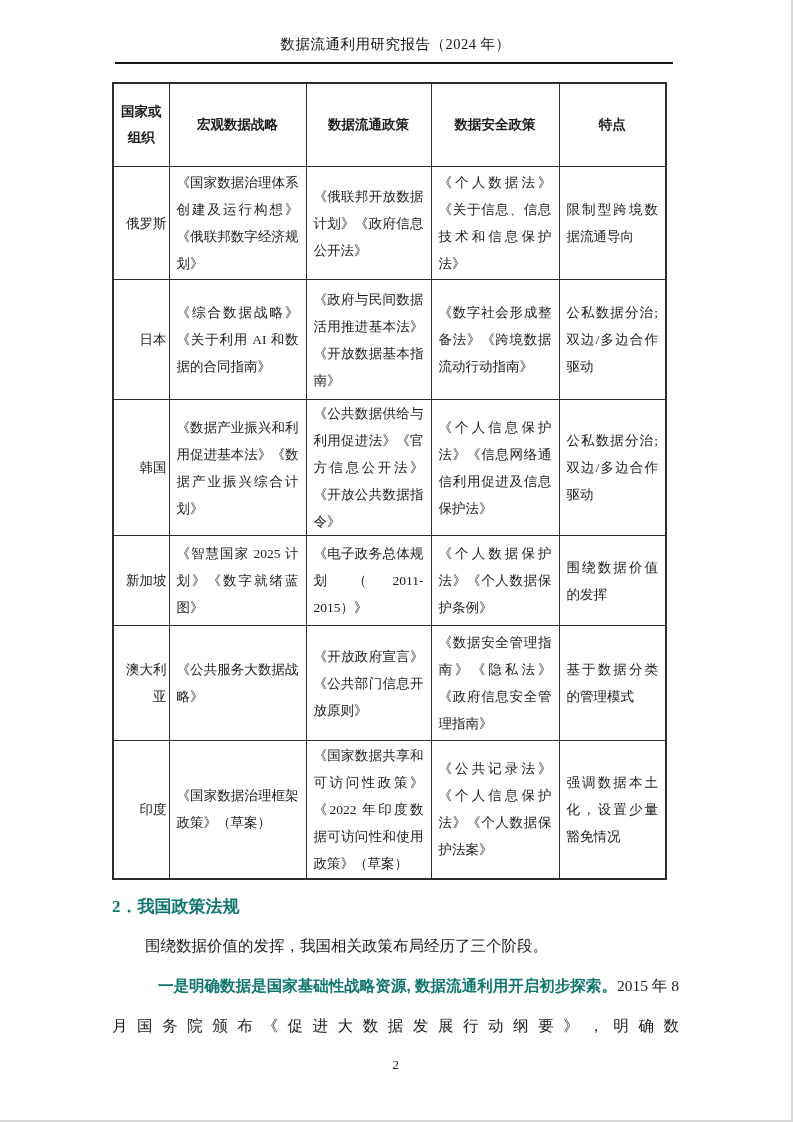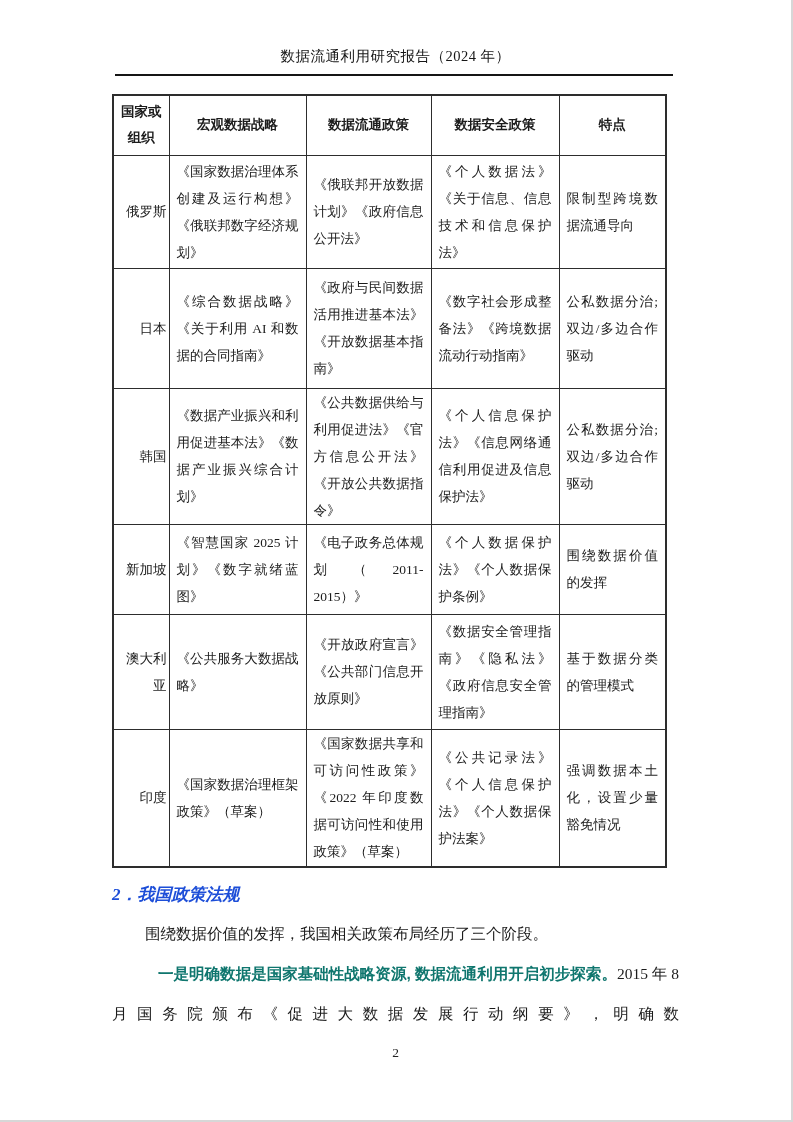--- a/index.html
+++ b/index.html
@@ -9,21 +9,21 @@
     height: 1122px;
     background: #ffffff;
     border-right: 2px solid #d7d7d7;
     border-bottom: 2px solid #d7d7d7;
     font-family: "Liberation Serif", "DejaVu Serif", serif;
     color: #1c1c1c;
     overflow: hidden;
     position: relative;
   }
   .header-title {
-    padding-top: 47px;
+    padding-top: 35px;
     text-align: center;
     font-size: 14.5px;
     letter-spacing: 0.5px;
     color: #161616;
   }
   .header-rule {
     width: 558px;
     height: 0;
     margin: 8px 0 0 115px;
     border-top: 2px solid #151515;
@@ -39,21 +39,21 @@
   .policy-table th, .policy-table td {
     border: 1px solid #2d2d2d;
     vertical-align: middle;
     line-height: 27px;
     color: #1c1c1c;
     overflow: hidden;
   }
   .policy-table th {
     font-weight: bold;
     text-align: center;
-    padding: 3px 2px;
+    padding: 15px 2px;
     line-height: 26px;
     font-size: 13.5px;
   }
   .policy-table thead tr { height: 60px; }
   .policy-table tbody tr:nth-child(1) { height: 113px; }
   .policy-table tbody tr:nth-child(2) { height: 120px; }
   .policy-table tbody tr:nth-child(3) { height: 134px; }
   .policy-table tbody tr:nth-child(4) { height: 90px; }
   .policy-table tbody tr:nth-child(5) { height: 115px; }
   .policy-table tbody tr:nth-child(6) { height: 138px; }
@@ -61,22 +61,21 @@
   td.policy-cell {
     text-align: justify;
     text-justify: inter-character;
     padding: 0 7px;
   }
   .section-heading {
     margin: 15px 0 0 112px;
     font-size: 17px;
     line-height: 24px;
     font-weight: bold;
-    color: #1d4ed8;
-    font-style: italic;
+    color: #0f766e;
   }
   .para {
     margin: 0 112px 0 112px;
     font-size: 15.5px;
     line-height: 40px;
     color: #1c1c1c;
   }
   .para-intro { margin-top: 7px; text-indent: 33px; }
   .para-stage {
     text-indent: 46px;

